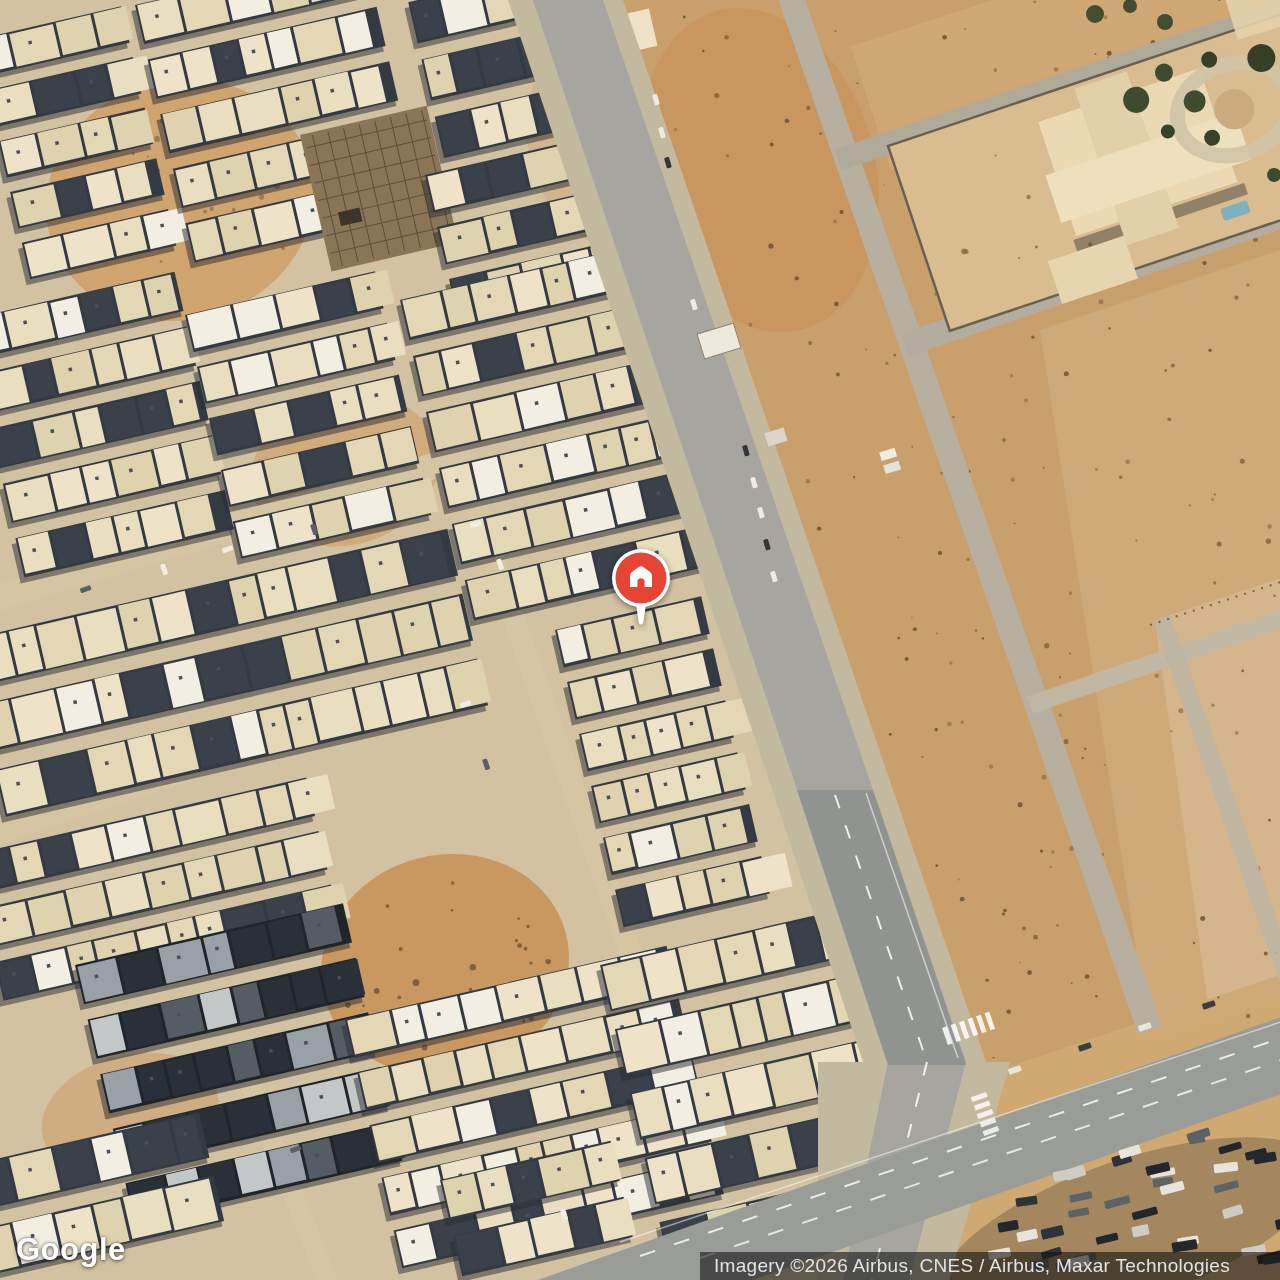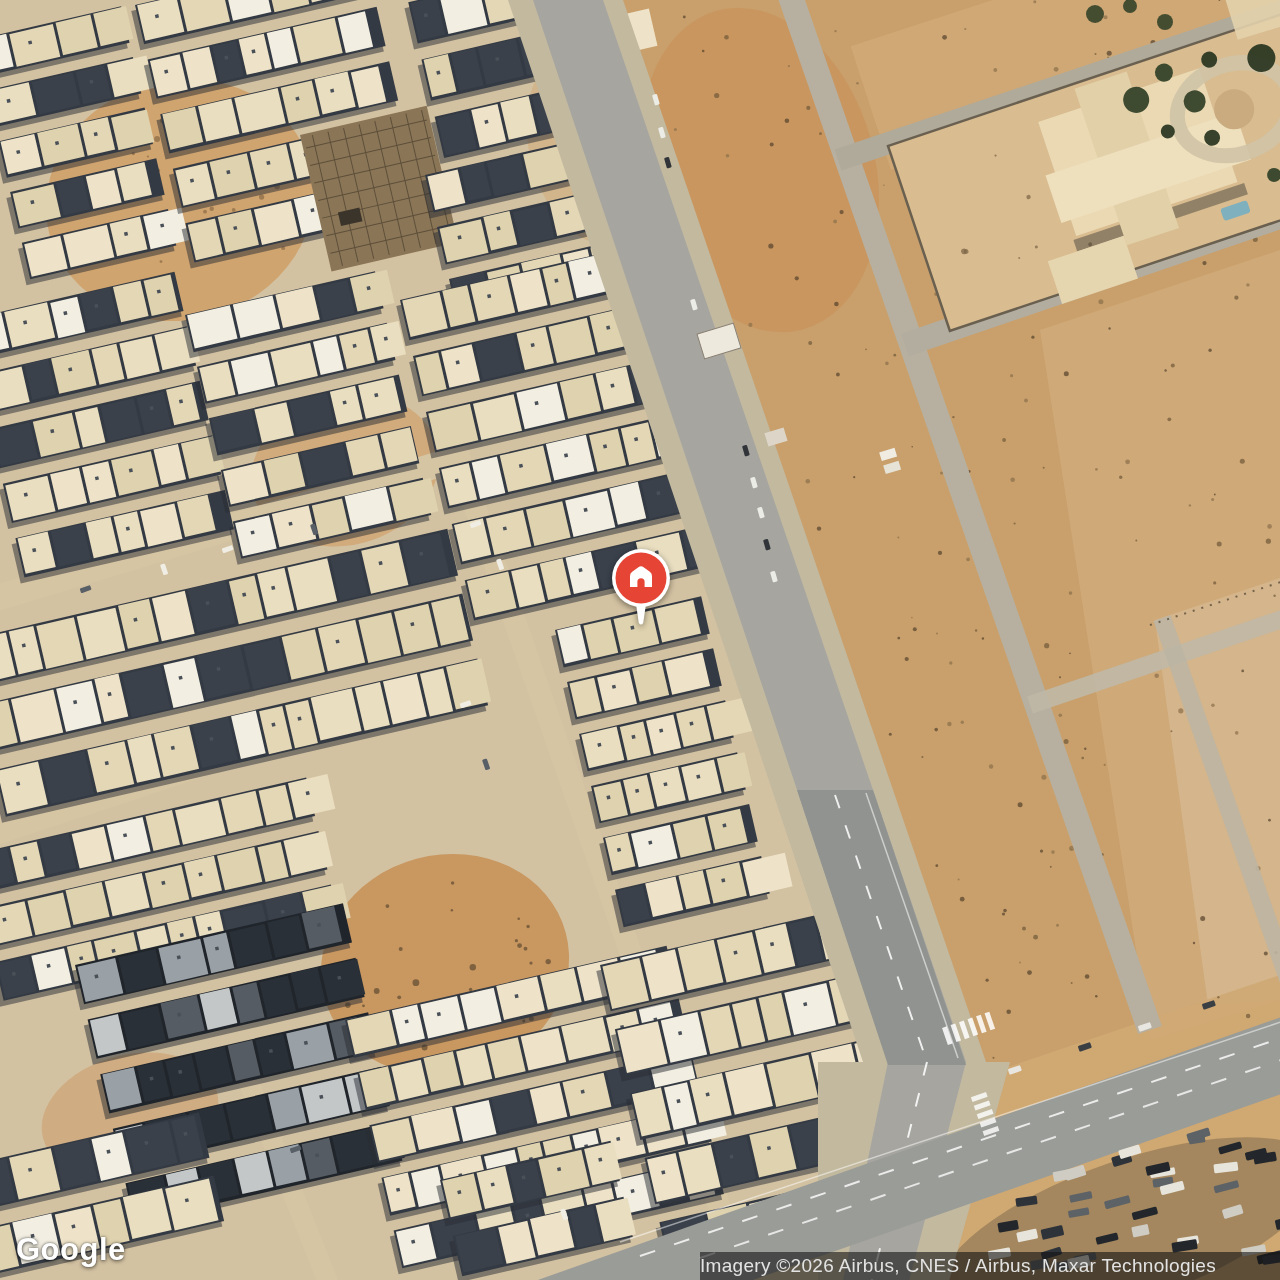--- a/index.html
+++ b/index.html
@@ -2,21 +2,21 @@
 <html><head>
 <meta charset="utf-8">
 <style>
   html,body{margin:0;padding:0;background:#000;}
   #app{position:relative;width:1280px;height:1280px;overflow:hidden;font-family:"Liberation Sans",sans-serif;background:#1d4ed8;}
   #map{position:absolute;left:0;top:0;width:1280px;height:1280px;display:block;}
   .marker{position:absolute;left:609px;top:546px;width:64px;height:92px;filter:drop-shadow(0 2px 3px rgba(0,0,0,.45));}
   .google-logo{position:absolute;left:16px;top:1232px;font-size:31px;font-weight:700;letter-spacing:.5px;color:#fff;
     text-shadow:0 1px 4px rgba(0,0,0,.6),0 0 2px rgba(0,0,0,.45);user-select:none;}
   .attribution{position:absolute;left:700px;right:0;top:1252px;height:28px;background:rgba(18,18,18,.6);
-    color:#e3e3e3;font-size:19px;letter-spacing:.3px;line-height:28px;padding-left:0;white-space:nowrap;overflow:hidden;}
+    color:#e3e3e3;font-size:19px;letter-spacing:.3px;line-height:28px;padding-left:14px;white-space:nowrap;overflow:hidden;}
 </style>
 </head>
 <body>
 
 <div id="app">
 
   <svg id="map" viewBox="0 0 1280 1280" xmlns="http://www.w3.org/2000/svg">
     <rect x="0" y="0" width="1280" height="1280" fill="#d3c2a2"></rect>
     <g id="gTerrain">
         <polygon points="603,0 966,1062 917,1280 1280,1280 1280,0" fill="#c9a06c"></polygon>

